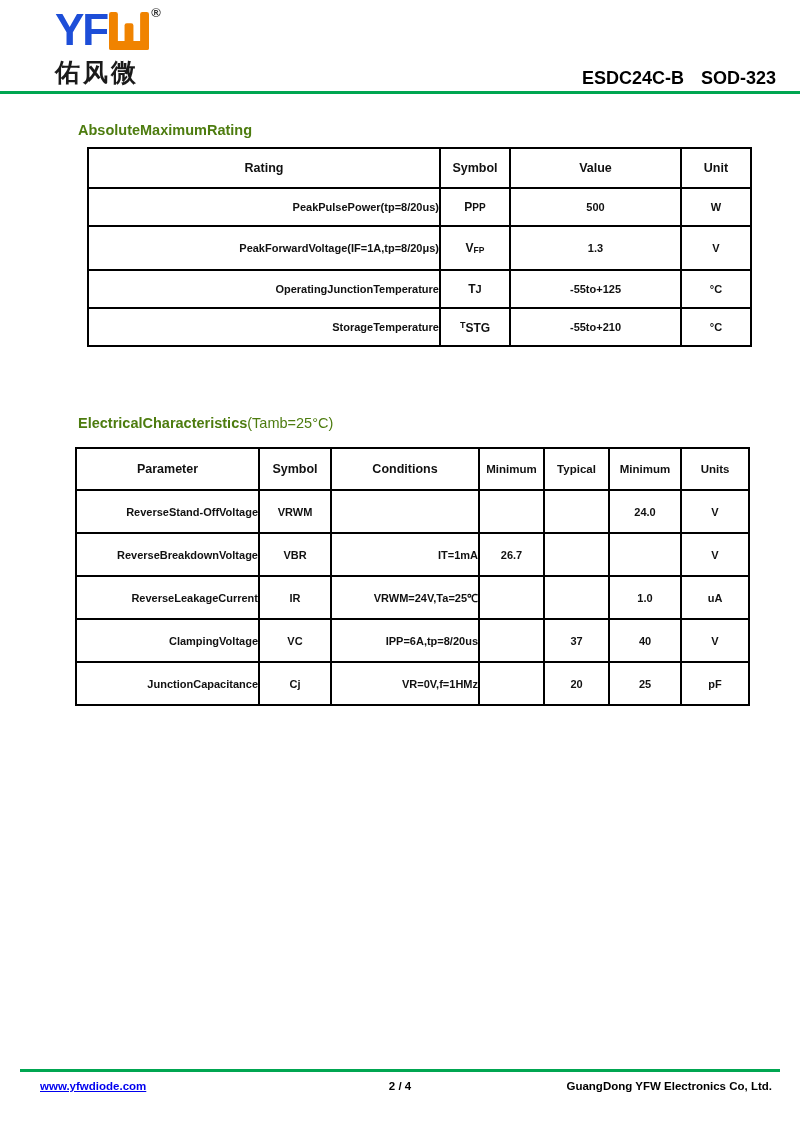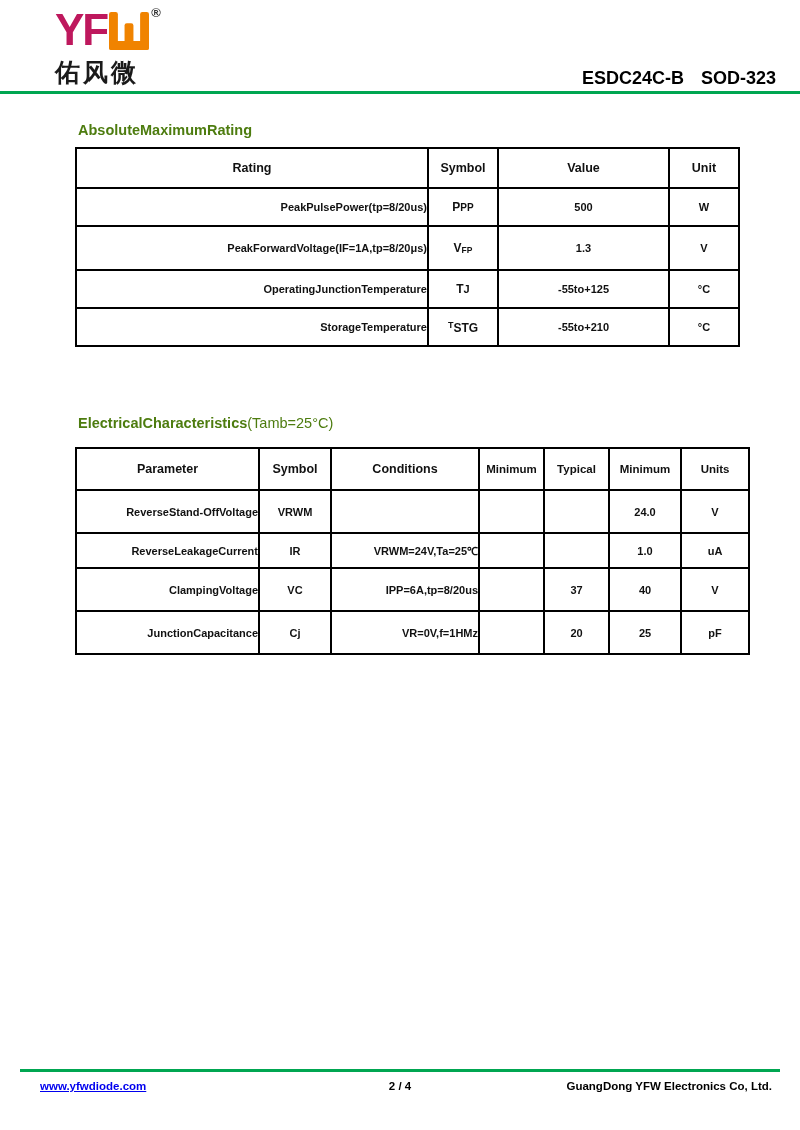--- a/index.html
+++ b/index.html
@@ -3,41 +3,41 @@
 <meta charset="utf-8">
 <style>
   html,body{margin:0;padding:0;}
   body{
     width:800px;height:1130px;position:relative;background:#ffffff;
     font-family:"Liberation Sans", sans-serif;color:#111;overflow:hidden;
   }
   
   .logo{position:absolute;left:55px;top:8px;}
   .logo-row{display:flex;align-items:flex-start;line-height:1;}
-  .logo-yf{font-size:44px;font-weight:bold;color:#be185d;letter-spacing:-2px;}
+  .logo-yf{font-size:44px;font-weight:bold;color:#1d4ed8;letter-spacing:-2px;}
   .logo-w{margin-left:2px;margin-top:4px;}
   .logo-reg{font-size:13px;font-weight:bold;color:#333;margin-left:2px;margin-top:-2px;}
   .logo-cn{font-size:25px;font-weight:bold;color:#1a1a1a;letter-spacing:3px;margin-top:3px;}
   .doc-title{position:absolute;top:68px;right:24px;font-size:18px;font-weight:bold;color:#000;white-space:nowrap;}
   .doc-title .pkg{margin-left:12px;}
   .rule{position:absolute;height:3px;background:#00A651;}
   .rule-top{left:0;top:91px;width:800px;}
   .rule-bottom{left:20px;top:1069px;width:760px;}
   
   .sec-h{position:absolute;font-size:14.5px;font-weight:bold;color:#4d7c0f;white-space:nowrap;}
   .sec-h .light{font-weight:normal;text-align:center;}
   .h1{left:78px;top:122px;}
   .h2{left:78px;top:415px;}
   
   table{border-collapse:collapse;table-layout:fixed;position:absolute;background:#fff;}
   td,th{border:2px solid #000;font-size:11px;font-weight:bold;color:#111;
         text-align:center;vertical-align:middle;padding:0;overflow:hidden;}
   th{font-size:12.5px;}
   .cell-left{text-align:right;padding-left:9px;}
-  .t1{left:75px;top:147px;width:663px;}
+  .t1{left:87px;top:147px;width:663px;}
   .t2{left:75px;top:447px;width:673px;padding-left:30px;}
   
   .sm{font-size:12px;}
   .sp{font-size:10px;}
   .sb{font-size:8.5px;vertical-align:-1px;}
   .sj{font-size:11px;}
   .st{font-size:9px;vertical-align:4px;}
   .sg{font-size:12px;}
   
   .footer-item{position:absolute;top:1080px;font-size:11.5px;font-weight:bold;white-space:nowrap;}
@@ -142,21 +142,30 @@
   </tr>
   <tr style="height:43px">
     <td class="cell-left">ReverseStand-OffVoltage</td>
     <td>VRWM</td>
     <td class="cell-left"></td>
     <td></td>
     <td></td>
     <td>24.0</td>
     <td>V</td>
   </tr>
-  <tr style="height:35px">
+  <tr style="height:43px">
+    <td class="cell-left">ReverseBreakdownVoltage</td>
+    <td>VBR</td>
+    <td class="cell-left">IT=1mA</td>
+    <td>26.7</td>
+    <td></td>
+    <td></td>
+    <td>V</td>
+  </tr>
+  <tr style="height:43px">
     <td class="cell-left">ReverseLeakageCurrent</td>
     <td>IR</td>
     <td class="cell-left">VRWM=24V,Ta=25℃</td>
     <td></td>
     <td></td>
     <td>1.0</td>
     <td>uA</td>
   </tr>
   <tr style="height:43px">
     <td class="cell-left">ClampingVoltage</td>

